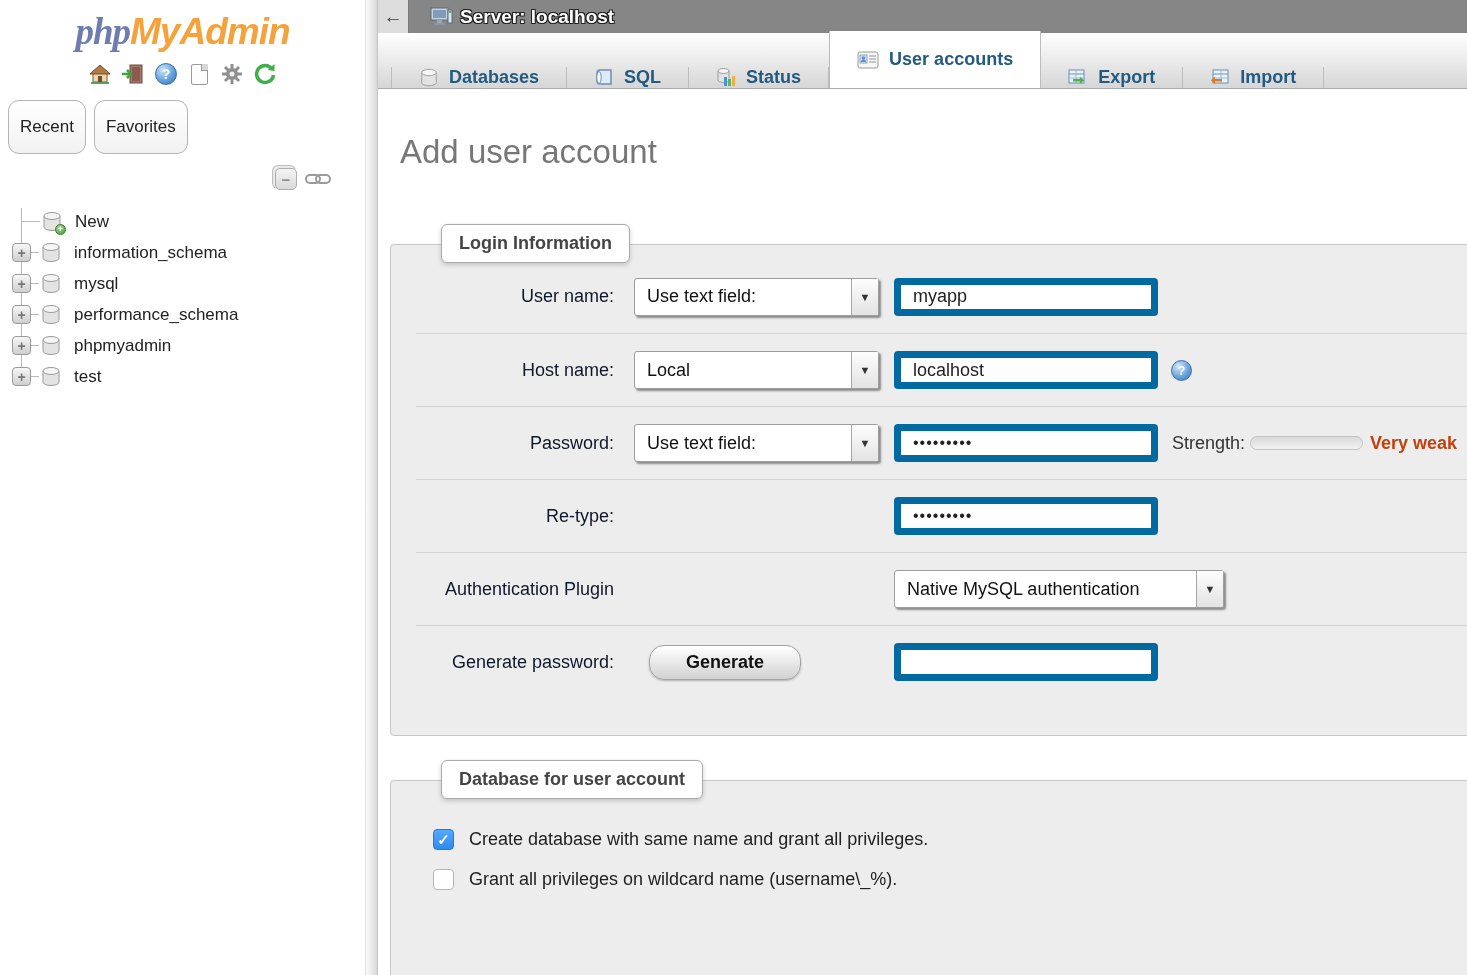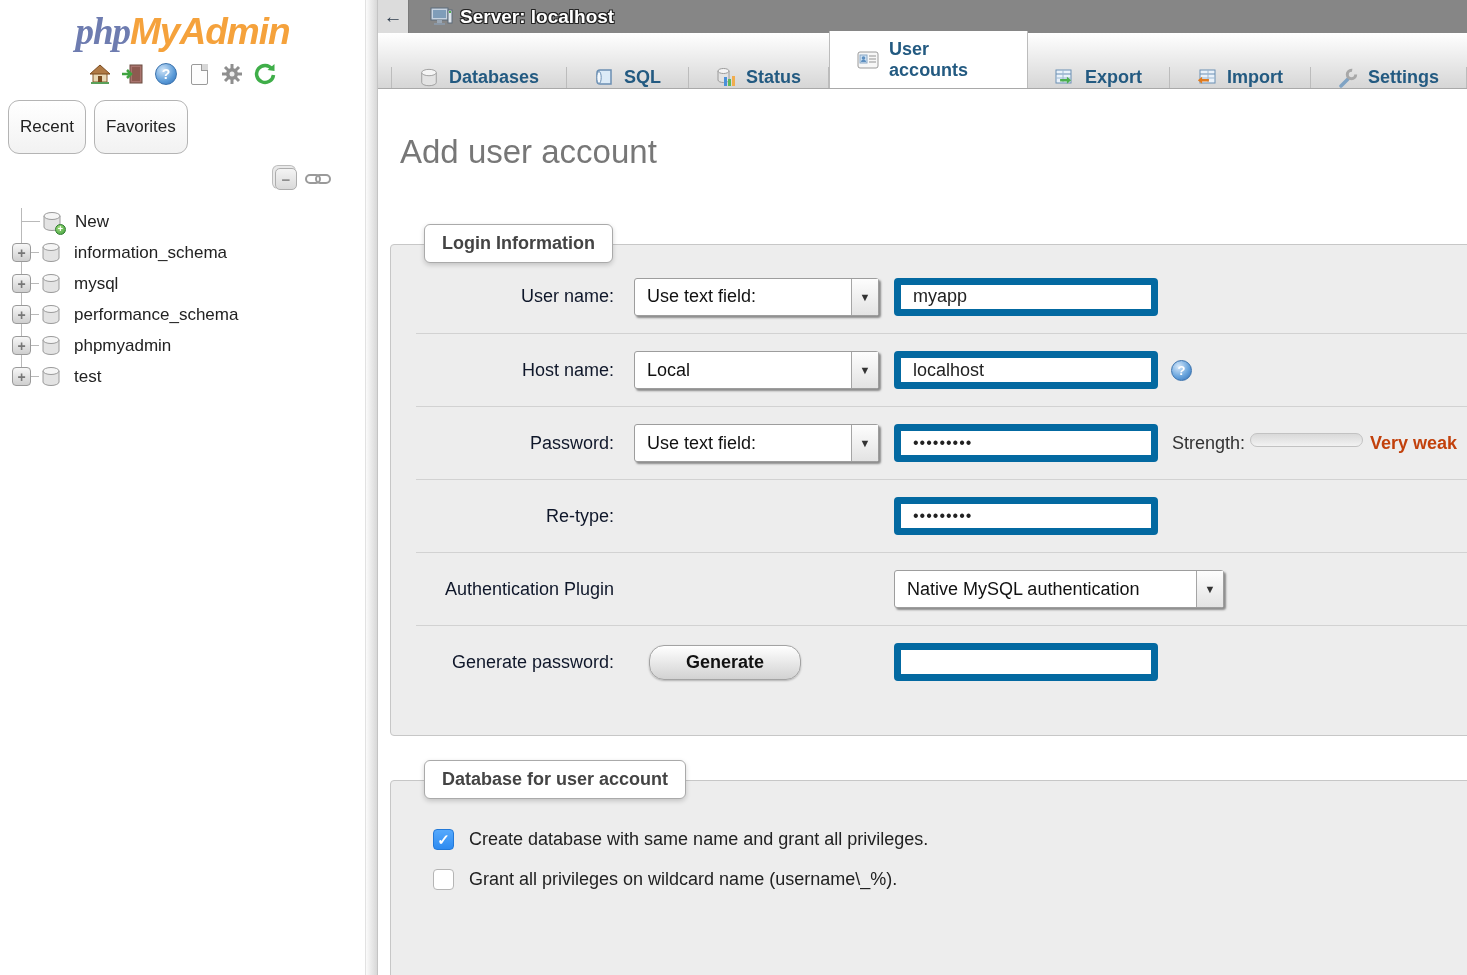--- a/index.html
+++ b/index.html
@@ -60,21 +60,21 @@
   .tab:first-child { border-left:1px solid #bcbcbc; margin-left:13px; }
   .tab.active { background:#fff; height:57px; z-index:2; border-left:1px solid #bcbcbc; }
   .tab .ticon { display:inline-flex; }
 
   
   #content { padding-left:22px; }
   h1#page-title { font-size:33px; font-weight:400; color:#777; margin-top:44px; letter-spacing:0; }
 
   .fieldset { position:relative; margin-left:-10px; width:1200px; background:#ededed;
     border:1px solid #c7c7c7; border-radius:4px; }
-  .fieldset .legend { position:absolute; top:-21px; left:33px; background:#fff; border:1px solid #aaa;
+  .fieldset .legend { position:absolute; top:-21px; left:50px; background:#fff; border:1px solid #aaa;
     border-radius:6px; padding:8px 17px; font-size:18px; font-weight:bold; color:#444;
     box-shadow:0 2px 5px rgba(0,0,0,0.18); }
   #login-fieldset { margin-top:73px; }
   #db-fieldset { margin-top:44px; height:262px; padding-top:48px; }
 
   .frows { padding:15px 0 37px 25px; }
   .frow { display:flex; align-items:center; min-height:73px; }
   .frow + .frow { border-top:1px solid #d2d2d2; }
   .flabel { width:200px; text-align:right; font-size:18px; color:#0f172a; padding-right:2px; flex:none; }
   .fctrl { display:flex; align-items:center; margin-left:18px; }
@@ -91,21 +91,21 @@
 
   .tinput { width:264px; height:38px; border:7px solid #0369a1; border-radius:4px; background:#fff;
     font-size:18px; color:#222; padding:0 12px; font-family:"Liberation Sans", sans-serif; }
   .tinput.dots { letter-spacing:1px; font-size:16px; }
 
   .helpicon { width:21px; height:21px; border-radius:50%; margin-left:13px;
     background:radial-gradient(circle at 35% 30%, #d6e8fa, #6aa5dd 55%, #2f6cb5);
     border:1px solid #3a72ad; color:#fff; font-weight:bold; font-size:13px;
     display:flex; align-items:center; justify-content:center; cursor:pointer; }
 
-  .strength-wrap { display:flex; margin-left:14px; }
+  .strength-wrap { display:flex; align-items:center; margin-left:14px; }
   .strength-label { font-size:18px; color:#333; }
   .meter { width:113px; height:14px; border-radius:7px; margin-left:5px; border:1px solid #c2c2c2;
     background:linear-gradient(#d9d9d9,#f2f2f2); overflow:hidden; }
   .meter-fill { width:30%; height:100%; background:linear-gradient(#a5d96b,#78bb36); border-radius:7px 0 0 7px; }
   .strength-text { font-size:18px; color:#c2410c; margin-left:7px; white-space:nowrap;font-weight:bold; }
 
   .genbtn { border:1px solid #a3a3a3; border-radius:15px; background:linear-gradient(#ffffff,#d2d2d2);
     font-size:18px; font-weight:bold; color:#111; padding:6px 36px; margin-left:15px; cursor:pointer;
     box-shadow:0 1px 2px rgba(0,0,0,0.25); }
 
@@ -342,29 +342,20 @@
         <svg width="20" height="20" viewBox="0 0 20 20">
           <rect x="3" y="2" width="15" height="13" fill="#eaf2fa" stroke="#6b8fb3"></rect>
           <line x1="3" y1="6" x2="18" y2="6" stroke="#6b8fb3"></line>
           <line x1="3" y1="10" x2="18" y2="10" stroke="#9cb8d2"></line>
           <line x1="11" y1="2" x2="11" y2="15" stroke="#9cb8d2"></line>
           <path d="M14 17 h-8 l0 -2.5 l-5 4 l5 4 l0 -2.5 h8 Z" fill="#e07b1f" transform="translate(0,-3.5) scale(0.85)"></path>
         </svg>
       </span>
       <span>Import</span>
     </div>
-    <div class="tab">
-      <span class="ticon">
-        <svg width="20" height="20" viewBox="0 0 20 20">
-          <path d="M3 18 L10 11" stroke="#7fa3c4" stroke-width="3.5" stroke-linecap="round"></path>
-          <circle cx="13.5" cy="6.5" r="4.2" fill="none" stroke="#a8a8a8" stroke-width="3" stroke-dasharray="20 6.4"></circle>
-        </svg>
-      </span>
-      <span>Settings</span>
-    </div>
   </div>
 
   <div id="content">
     <h1 id="page-title">Add user account</h1>
 
     <div class="fieldset" id="login-fieldset">
       <div class="legend">Login Information</div>
       <div class="frows">
 
         <div class="frow">

